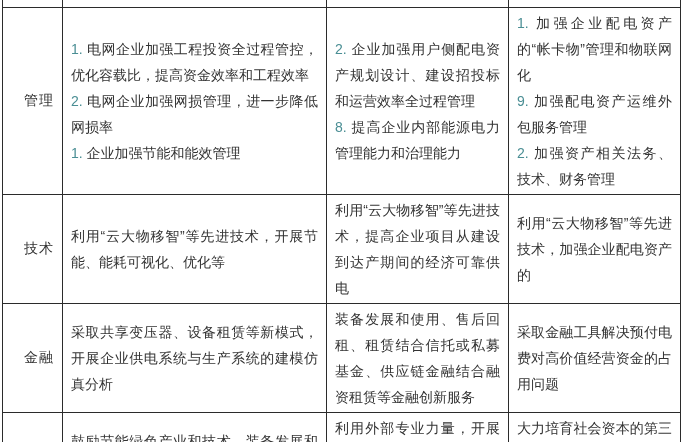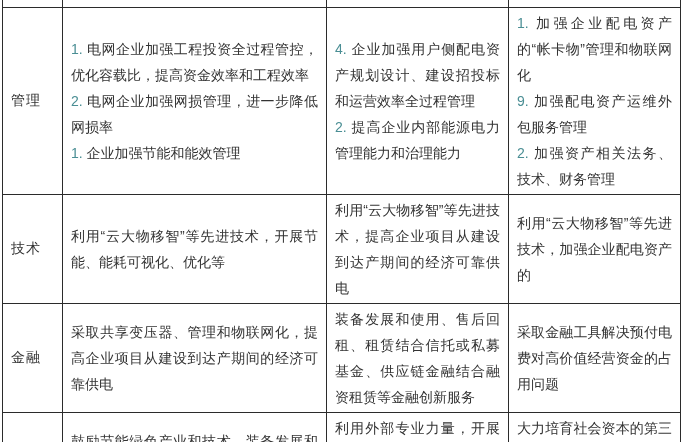--- a/index.html
+++ b/index.html
@@ -30,21 +30,21 @@
     overflow: hidden;
   }
   tr.partial-row td {
     height: 7px;
     border-top: none;
     padding: 0;
   }
   th.rowhead {
     font-weight: bold;
     font-size: 15px;
-    text-align: left;
+    text-align: right;
     padding: 0 2px;
     letter-spacing: 1px;
   }
   .cell-item {
     line-height: 26px;
     text-align: justify;
   }
   
   tr.row-managed td .cell-item::first-letter {
     color: var(--list_number, #4a8e94);
@@ -75,22 +75,22 @@
     </tr>
 
     <tr class="row-managed">
       <th class="rowhead">管理</th>
       <td>
         <div class="cell-item">1. 电网企业加强工程投资全过程管控，优化容载比，提高资金效率和工程效率</div>
         <div class="cell-item">2. 电网企业加强网损管理，进一步降低网损率</div>
         <div class="cell-item">1. 企业加强节能和能效管理</div>
       </td>
       <td>
-        <div class="cell-item">4. 企业加强用户侧配电资产规划设计、建设招投标和运营效率全过程管理</div>
-        <div class="cell-item">2. 提高企业内部能源电力管理能力和治理能力</div>
+        <div class="cell-item">2. 企业加强用户侧配电资产规划设计、建设招投标和运营效率全过程管理</div>
+        <div class="cell-item">8. 提高企业内部能源电力管理能力和治理能力</div>
 
       </td>
       <td>
         <div class="cell-item">1. 加强企业配电资产的“帐卡物”管理和物联网化</div>
         <div class="cell-item">9. 加强配电资产运维外包服务管理</div>
         <div class="cell-item">2. 加强资产相关法务、技术、财务管理</div>
       </td>
     </tr>
 
     <tr class="row-tech">
@@ -102,21 +102,21 @@
         <div class="cell-item">利用“云大物移智”等先进技术，提高企业项目从建设到达产期间的经济可靠供电</div>
       </td>
       <td>
         <div class="cell-item">利用“云大物移智”等先进技术，加强企业配电资产的</div>
       </td>
     </tr>
 
     <tr class="row-finance">
       <th class="rowhead">金融</th>
       <td>
-        <div class="cell-item">采取共享变压器、管理和物联网化，提高企业项目从建设到达产期间的经济可靠供电</div>
+        <div class="cell-item">采取共享变压器、设备租赁等新模式，开展企业供电系统与生产系统的建模仿真分析</div>
       </td>
       <td>
         <div class="cell-item">装备发展和使用、售后回租、租赁结合信托或私募基金、供应链金融结合融资租赁等金融创新服务</div>
       </td>
       <td>
         <div class="cell-item">采取金融工具解决预付电费对高价值经营资金的占用问题</div>
       </td>
     </tr>
 
     <tr class="row-other">

